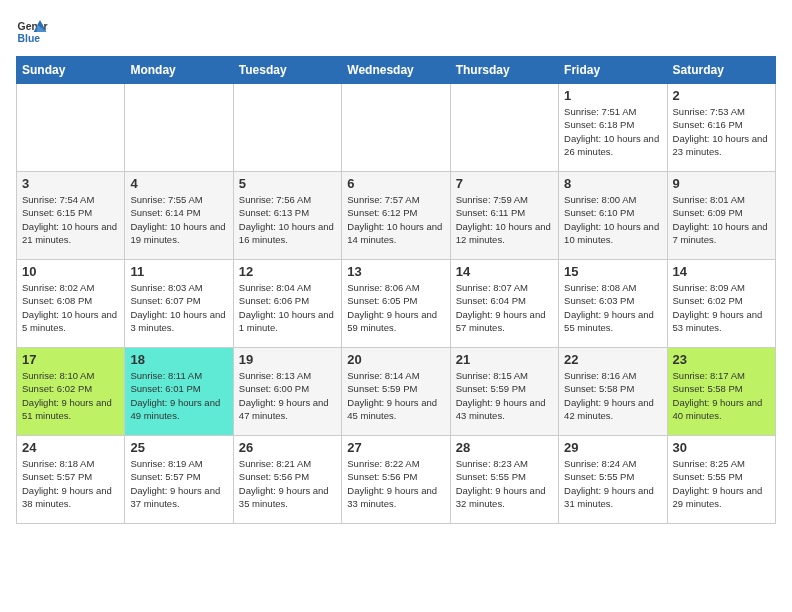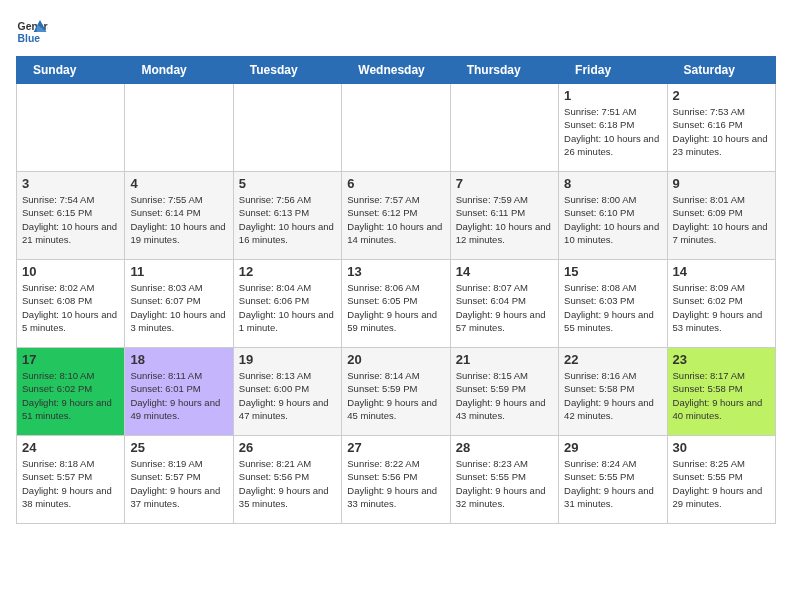--- a/index.html
+++ b/index.html
@@ -40,21 +40,21 @@
     .calendar-table {
       width: 100%;
       border-collapse: collapse;
       table-layout: fixed;
     }
     .calendar-table th {
       background: #2a6db5;
       color: #fff;
       font-size: 12px;
       font-weight: bold;
-      padding: 6px 16px;
+      padding: 6px 5px;
       text-align: left;
       border: 1px solid #2a6db5;
     }
     .calendar-table td {
       border: 1px solid #ccc;
       vertical-align: top;
       padding: 4px 5px;
       font-size: 10px;
       color: #333;
       height: 88px;
@@ -182,25 +182,25 @@
         <td>
           <span class="day-number">15</span>
           <div class="day-info">Sunrise: 8:08 AM<br>Sunset: 6:03 PM<br>Daylight: 9 hours and 55 minutes.</div>
         </td>
         <td>
           <span class="day-number">14</span>
           <div class="day-info">Sunrise: 8:09 AM<br>Sunset: 6:02 PM<br>Daylight: 9 hours and 53 minutes.</div>
         </td>
       </tr>
       <tr>
-        <td style="background: #22c55e;">
+        <td style="background: #bef264;">
           <span class="day-number">17</span>
           <div class="day-info">Sunrise: 8:10 AM<br>Sunset: 6:02 PM<br>Daylight: 9 hours and 51 minutes.</div>
         </td>
-        <td style="background: #c4b5fd; margin-left: 27px;">
+        <td style="background: #5eead4; margin-left: 27px;">
           <span class="day-number">18</span>
           <div class="day-info">Sunrise: 8:11 AM<br>Sunset: 6:01 PM<br>Daylight: 9 hours and 49 minutes.</div>
         </td>
         <td style="background: rgb(245, 245, 245);">
           <span class="day-number">19</span>
           <div class="day-info">Sunrise: 8:13 AM<br>Sunset: 6:00 PM<br>Daylight: 9 hours and 47 minutes.</div>
         </td>
         <td style="background: rgb(245, 245, 245);">
           <span class="day-number">20</span>
           <div class="day-info">Sunrise: 8:14 AM<br>Sunset: 5:59 PM<br>Daylight: 9 hours and 45 minutes.</div>

